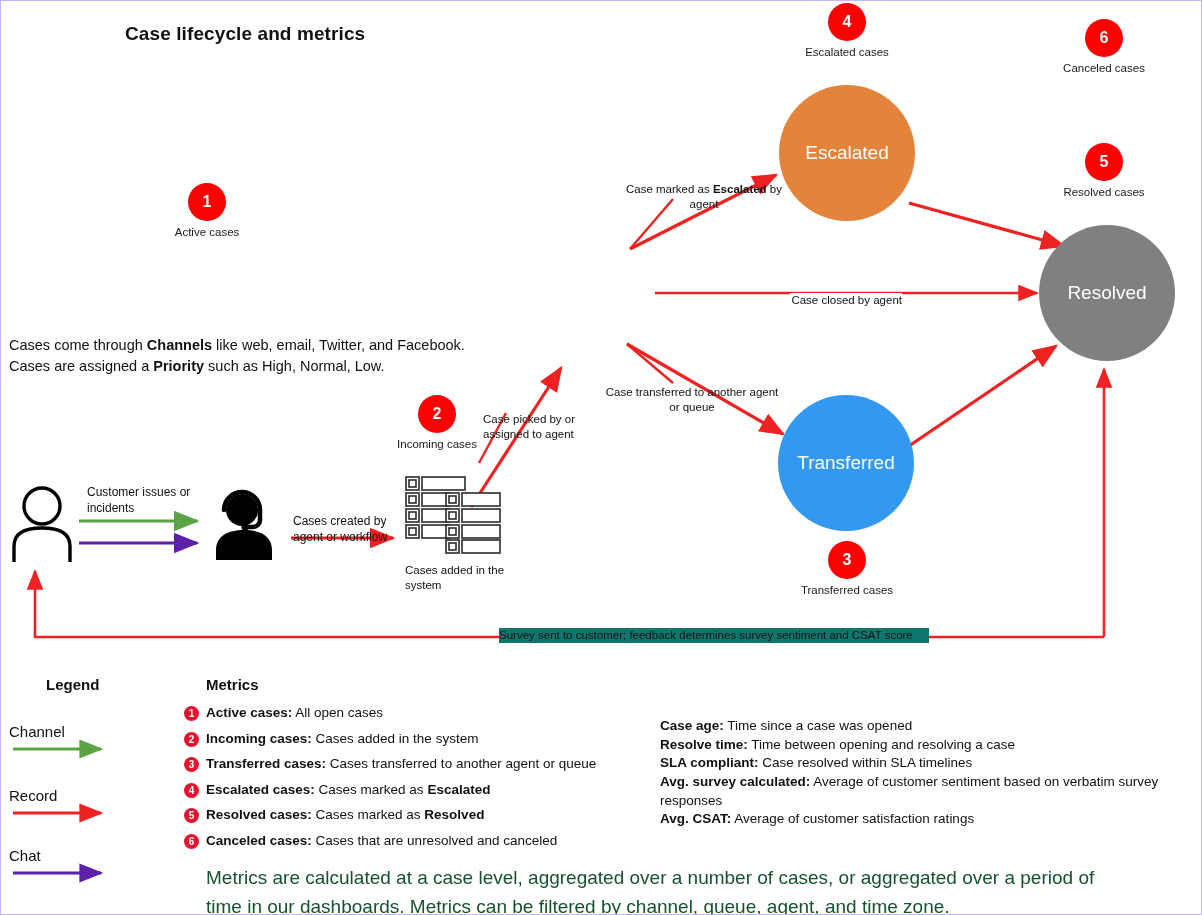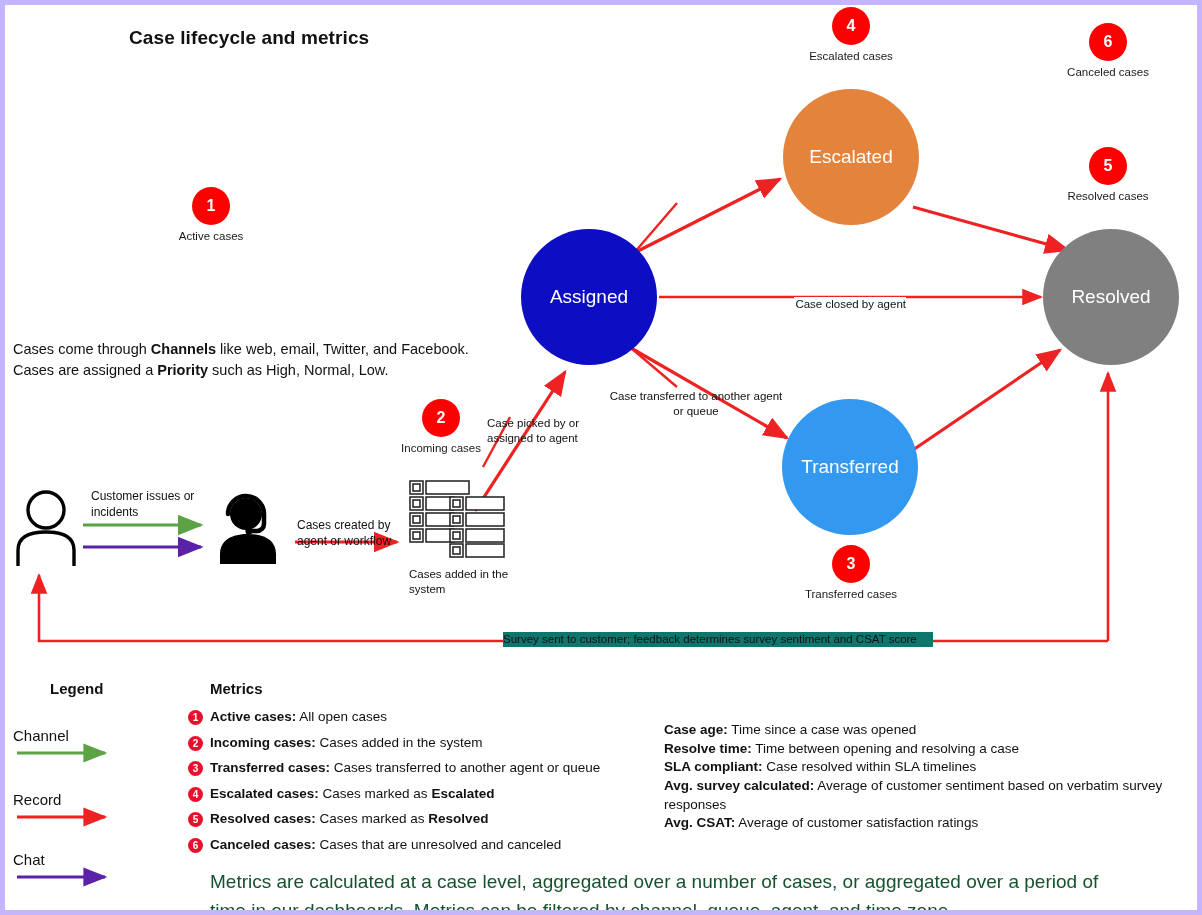--- a/index.html
+++ b/index.html
@@ -9,21 +9,21 @@
   }
   body {
     font-family: "Liberation Sans", sans-serif;
     color: #111;
   }
   #page {
     position: relative;
     width: 1202px;
     height: 915px;
     background: #ffffff;
-    border: 5px solid #c4b5fd;
+    border: 1px solid #c4b5fd;
     overflow: hidden;
   }
   #svg-layer {
     position: absolute;
     left: 0; top: 0;
     width: 1202px; height: 915px;
     pointer-events: none;
   }
   .abs { position: absolute; }
 
@@ -243,42 +243,42 @@
   </div>
   <div class="abs badge-group bg5">
     <div class="badge-circle">5</div>
     <div class="badge-label">Resolved cases</div>
   </div>
   <div class="abs badge-group bg6">
     <div class="badge-circle">6</div>
     <div class="badge-label">Canceled cases</div>
   </div>
 
-  <div class="abs state-circle state-assigned">
-    <span>Assigned</span>
-  </div>
   <div class="abs state-circle state-escalated">
     <span>Escalated</span>
   </div>
   <div class="abs state-circle state-resolved">
     <span>Resolved</span>
   </div>
   <div class="abs state-circle state-transferred">
     <span>Transferred</span>
   </div>
 
   <div class="abs channels-note">
     <div>
       <span>Cases come through </span><b>Channels</b><span> like web, email, Twitter, and Facebook.</span>
     </div>
     <div>
       <span>Cases are assigned a </span><b>Priority</b><span> such as High, Normal, Low.</span>
     </div>
   </div>
 
+  <div class="abs edge-label lbl-escalated">
+    <span>Case marked as </span><b>Escalated</b><span> by agent</span>
+  </div>
 
   <div class="abs edge-label lbl-closed">Case closed by agent</div>
 
   <div class="abs edge-label lbl-transferred">Case transferred to another agent or queue</div>
 
   <div class="abs edge-label lbl-picked">Case picked by or assigned to agent</div>
 
   <div class="abs edge-label lbl-survey">Survey sent to customer; feedback determines survey sentiment and CSAT score</div>
 
   <div class="abs flow-label fl-customer">Customer issues or incidents</div>

